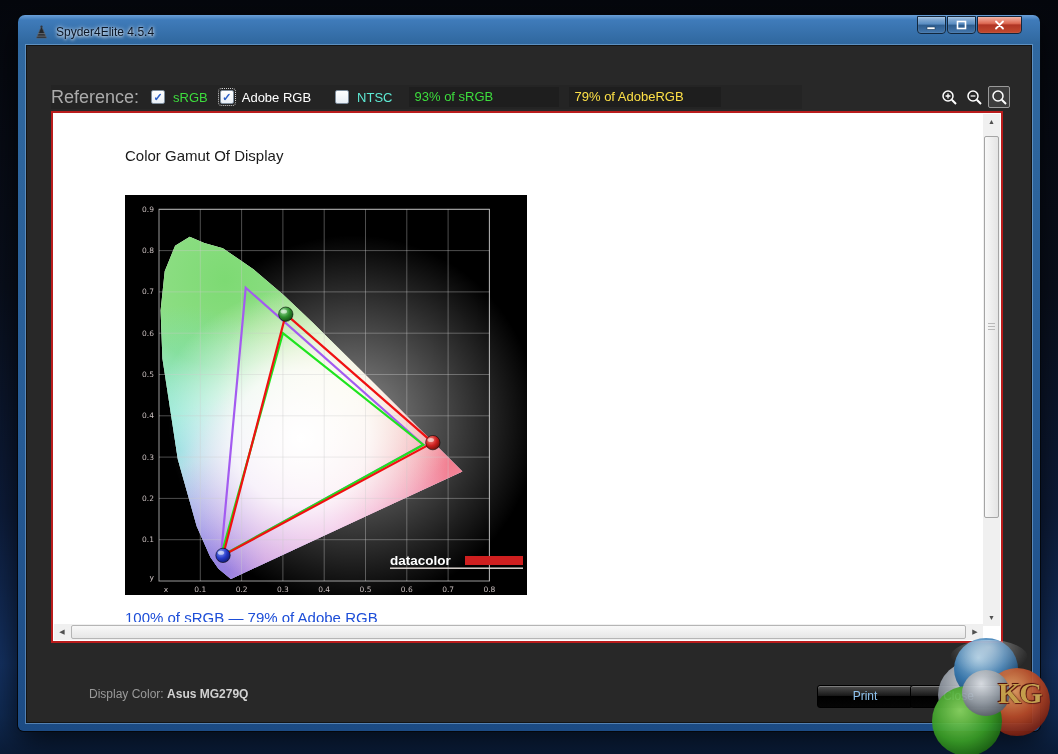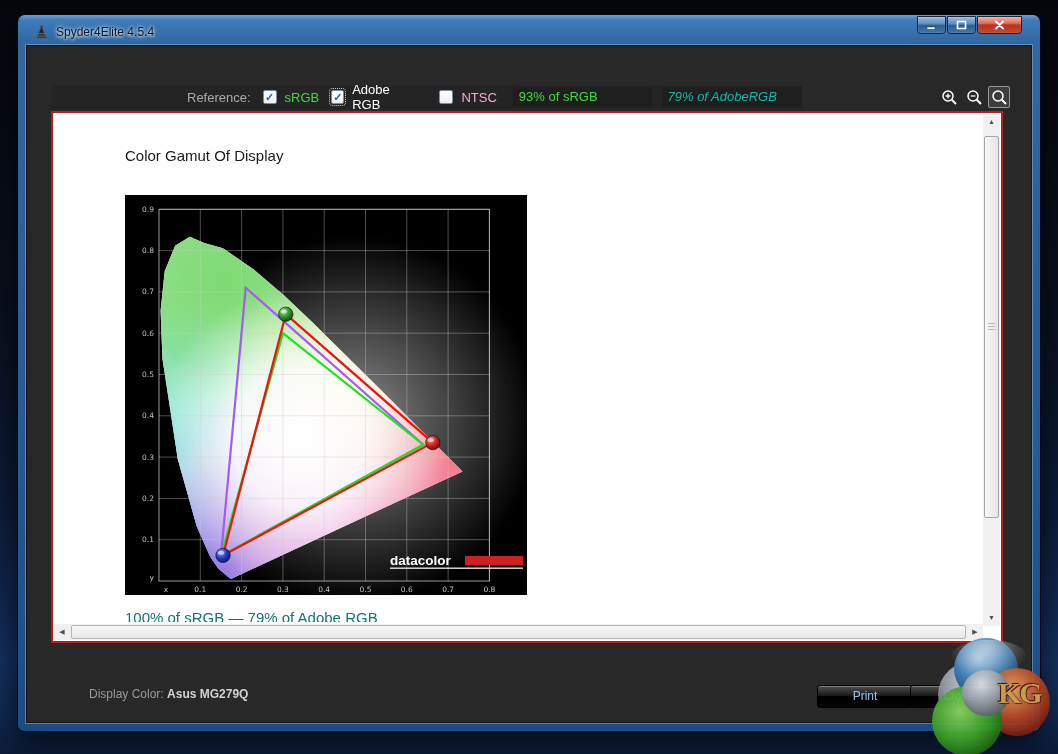--- a/index.html
+++ b/index.html
@@ -48,21 +48,21 @@
   }
   .tab.selected{
     background:linear-gradient(180deg,#eaf5fd 0,#cfe7f8 60%,#bddcf3 100%);
     border-color:#4e94c8;position:relative;z-index:2;
   }
   
   .refbar{
     position:absolute;left:24px;top:39px;width:751px;height:24px;background:#242424;
     display:flex;align-items:center;font-size:13px;color:#b8b8b8;
   }
-  .ref-caption{margin-left:136px;font-size:13px;color:#aaaaaa;}
+  .ref-caption{font-size:18px;color:#aaaaaa;}
   .ref-option{display:flex;align-items:center;margin-left:12px;}
   .ref-option .checkbox{
     width:14px;height:14px;box-sizing:border-box;border:1px solid #7e8d9c;border-radius:2px;
     background:linear-gradient(180deg,#ffffff 0,#e9eff6 100%);
     display:flex;align-items:center;justify-content:center;
     font-size:11px;font-weight:bold;color:#2b5fc7;line-height:1;
   }
   .ref-option .checkbox.focused{outline:1px dotted #cfcfcf;outline-offset:1px;}
   .ref-option .ref-label{margin-left:8px;}
   .ref-option.ntsc{margin-left:24px;}
@@ -78,21 +78,21 @@
   .zoom-btn.selected{border-color:#9a9a9a;background:#3d3d3d;}
   
   .content{
     position:absolute;left:24px;top:65px;width:952px;height:532px;background:#ffffff;
     border:2px solid #b91c1c;box-sizing:border-box;
   }
   .heading{position:absolute;left:72px;top:34px;font-size:15px;color:#1a1a1a;}
   .chart-wrap{position:absolute;left:72px;top:82px;width:402px;height:400px;}
   .caption-clip{
     position:absolute;left:72px;top:495px;height:14px;overflow:hidden;
-    font-size:15px;line-height:19px;color:#0f766e;white-space:nowrap;
+    font-size:15px;line-height:19px;color:#1d4ed8;white-space:nowrap;
   }
   
   .vscroll{position:absolute;right:1px;top:1px;width:17px;height:512px;background:#f0f0f0;}
   .vscroll .arrow{position:absolute;left:0;width:17px;height:16px;text-align:center;font-size:7px;color:#505050;line-height:16px;}
   .vscroll .arrow.up{top:0;}
   .vscroll .arrow.down{bottom:0;}
   .vthumb{
     position:absolute;left:0;top:22px;width:15px;height:382px;margin:0 1px;box-sizing:border-box;
     background:linear-gradient(90deg,#f8f8f8 0,#e4e4e4 100%);border:1px solid #a5a5a5;border-radius:2px;
   }
@@ -187,24 +187,24 @@
       <span class="ref-option">
         <span class="checkbox focused">
             <span class="cb-mark">✓</span>
           </span>
         <span class="ref-label" style="color: #ffffff;">Adobe RGB</span>
       </span>
       <span class="ref-option ntsc">
         <span class="checkbox">
             <span class="cb-mark"></span>
           </span>
-        <span class="ref-label" style="color: #f9a8d4;">NTSC</span>
+        <span class="ref-label" style="color: #5eead4;">NTSC</span>
       </span>
       <span class="stat s0" style="color: rgb(61, 221, 61);">93% of sRGB</span>
-      <span class="stat s1" style="color: #14b8a6; font-style: italic;">79% of AdobeRGB</span>
+      <span class="stat s1" style="color: #fde047;">79% of AdobeRGB</span>
     </div>
 
     <div class="zoombar">
       <div class="zoom-btn">
         <svg width="17" height="17" viewBox="0 0 17 17">
           <circle cx="7" cy="7" r="5" fill="none" stroke="#fff" stroke-width="1.5"></circle>
           <path d="M4.6 7 H9.4 M7 4.6 V9.4" stroke="#fff" stroke-width="1.3"></path>
           <path d="M10.8 10.8 L15 15" stroke="#fff" stroke-width="2"></path>
         </svg>
       </div>

